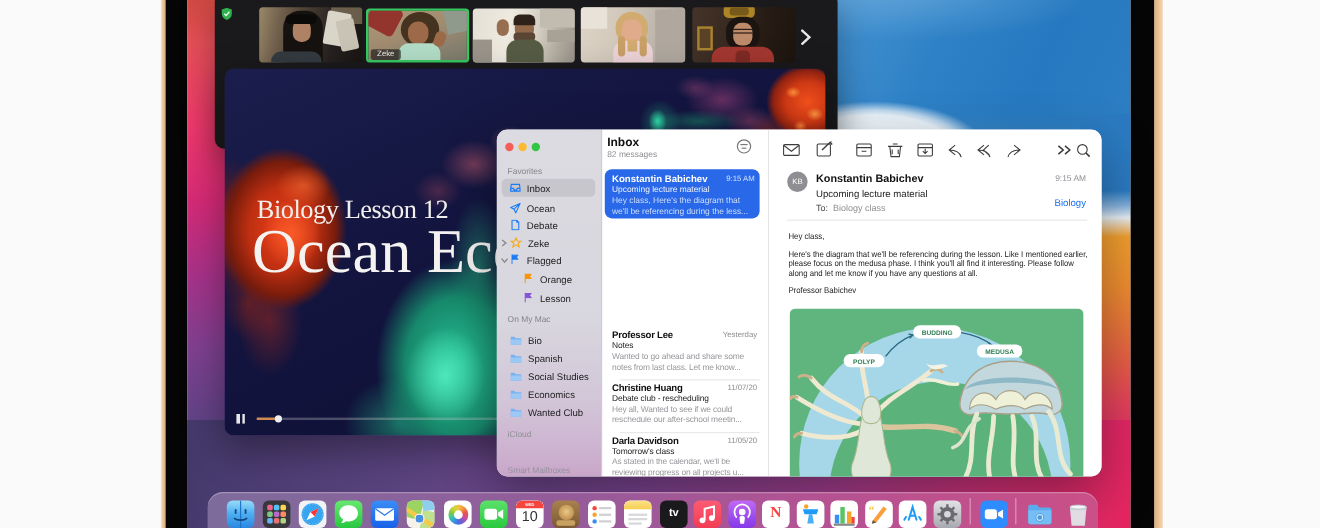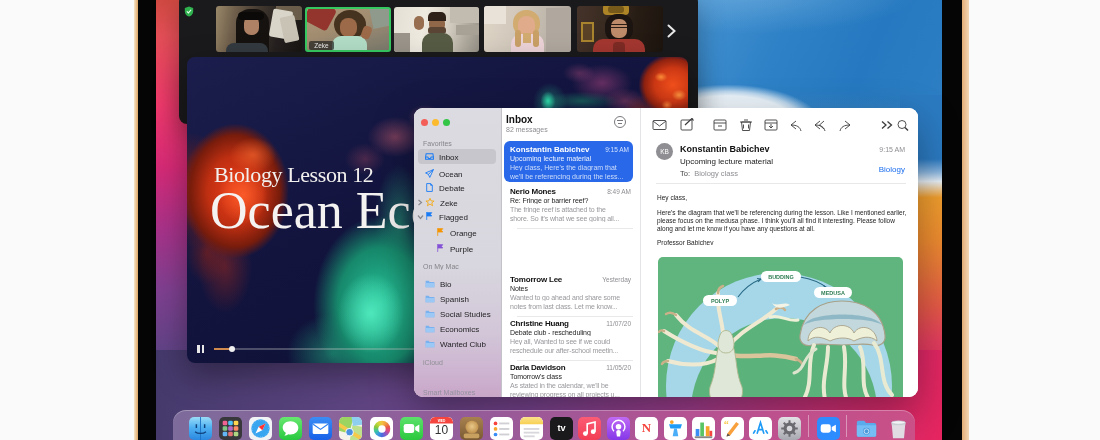--- a/index.html
+++ b/index.html
@@ -158,21 +158,21 @@
       <svg width="9" height="10" viewBox="0 0 16 16">
           <path d="M3 1 v14 M3 2 h9 l-2.5 3 L12 8 H3" fill="#1a7cf5" stroke="#1a7cf5" stroke-width="1.4"></path>
         </svg><span>Flagged</span></div>
     <div class="sbi a" style="top:119px;left:22px;">
       <svg width="9" height="10" viewBox="0 0 16 16">
           <path d="M3 1 v14 M3 2 h9 l-2.5 3 L12 8 H3" fill="#f59500" stroke="#f59500" stroke-width="1.4"></path>
         </svg><span>Orange</span></div>
     <div class="sbi a" style="top:135px;left:22px;">
       <svg width="9" height="10" viewBox="0 0 16 16">
           <path d="M3 1 v14 M3 2 h9 l-2.5 3 L12 8 H3" fill="#8452d6" stroke="#8452d6" stroke-width="1.4"></path>
-        </svg><span>Purple</span></div>
+        </svg><span>Lesson</span></div>
     <div class="a ell" style="left:9px;top:155px;width:70px;font-size:7px;color:#85848a;">On My Mac</div>
     <div class="sbi a" style="top:171px;"><svg width="10" height="9" viewBox="0 0 16 13">
           <path d="M1 2 h5 l1.5 2 H15 v8.5 H1 Z" fill="#7ab2ef"></path>
           <path d="M1 5.5 h14 v7 H1 Z" fill="#9cc8f5"></path>
         </svg><span>Bio</span></div>
     <div class="sbi a" style="top:186px;"><svg width="10" height="9" viewBox="0 0 16 13">
           <path d="M1 2 h5 l1.5 2 H15 v8.5 H1 Z" fill="#7ab2ef"></path>
           <path d="M1 5.5 h14 v7 H1 Z" fill="#9cc8f5"></path>
         </svg><span>Spanish</span></div>
     <div class="sbi a" style="top:201px;"><svg width="10" height="9" viewBox="0 0 16 13">
@@ -198,31 +198,23 @@
     <div class="a" style="left:115px;top:12px;width:6px;height:1px;background:#7a7a7e;"></div>
     <div class="a" style="left:116px;top:14.5px;width:4px;height:1px;background:#7a7a7e;"></div>
 
     <div class="a" style="left:2px;top:33px;width:129px;height:41px;border-radius:6px;background:#2968e8;color:#fff;">
       <div class="a ell" style="left:6px;top:4px;width:88px;font-size:8px;font-weight:bold;">Konstantin Babichev</div>
       <div class="a" style="right:4px;top:5px;font-size:6.5px;color:#cfe0ff;">9:15 AM</div>
       <div class="a ell" style="left:6px;top:14px;width:118px;font-size:7px;color:#eef3ff;">Upcoming lecture material</div>
       <div class="a ell" style="left:6px;top:23px;width:118px;font-size:7px;color:#cdddfb;">Hey class, Here's the diagram that</div>
       <div class="a ell" style="left:6px;top:31.5px;width:118px;font-size:7px;color:#cdddfb;">we'll be referencing during the less...</div>
     </div>
-    <div class="li a" style="top:77px;">
-      <div class="sep"></div>
-        <div class="n ell">Nerio Mones</div>
-        <div class="d">8:49 AM</div>
-      <div class="s ell">Re: Fringe or barrier reef?</div>
-      <div class="p ell">The fringe reef is attached to the</div>
-      <div class="p2 ell">shore. So it's what we see going all...</div>
-    </div>
     <div class="li a" style="top:165px;">
       <div class="sep"></div>
-        <div class="n ell">Tomorrow Lee</div>
+        <div class="n ell">Professor Lee</div>
         <div class="d">Yesterday</div>
       <div class="s ell">Notes</div>
       <div class="p ell">Wanted to go ahead and share some</div>
       <div class="p2 ell">notes from last class. Let me know...</div>
     </div>
     <div class="li a" style="top:209px;">
       <div class="sep"></div>
         <div class="n ell">Christine Huang</div>
         <div class="d">11/07/20</div>
       <div class="s ell">Debate club - rescheduling</div>

